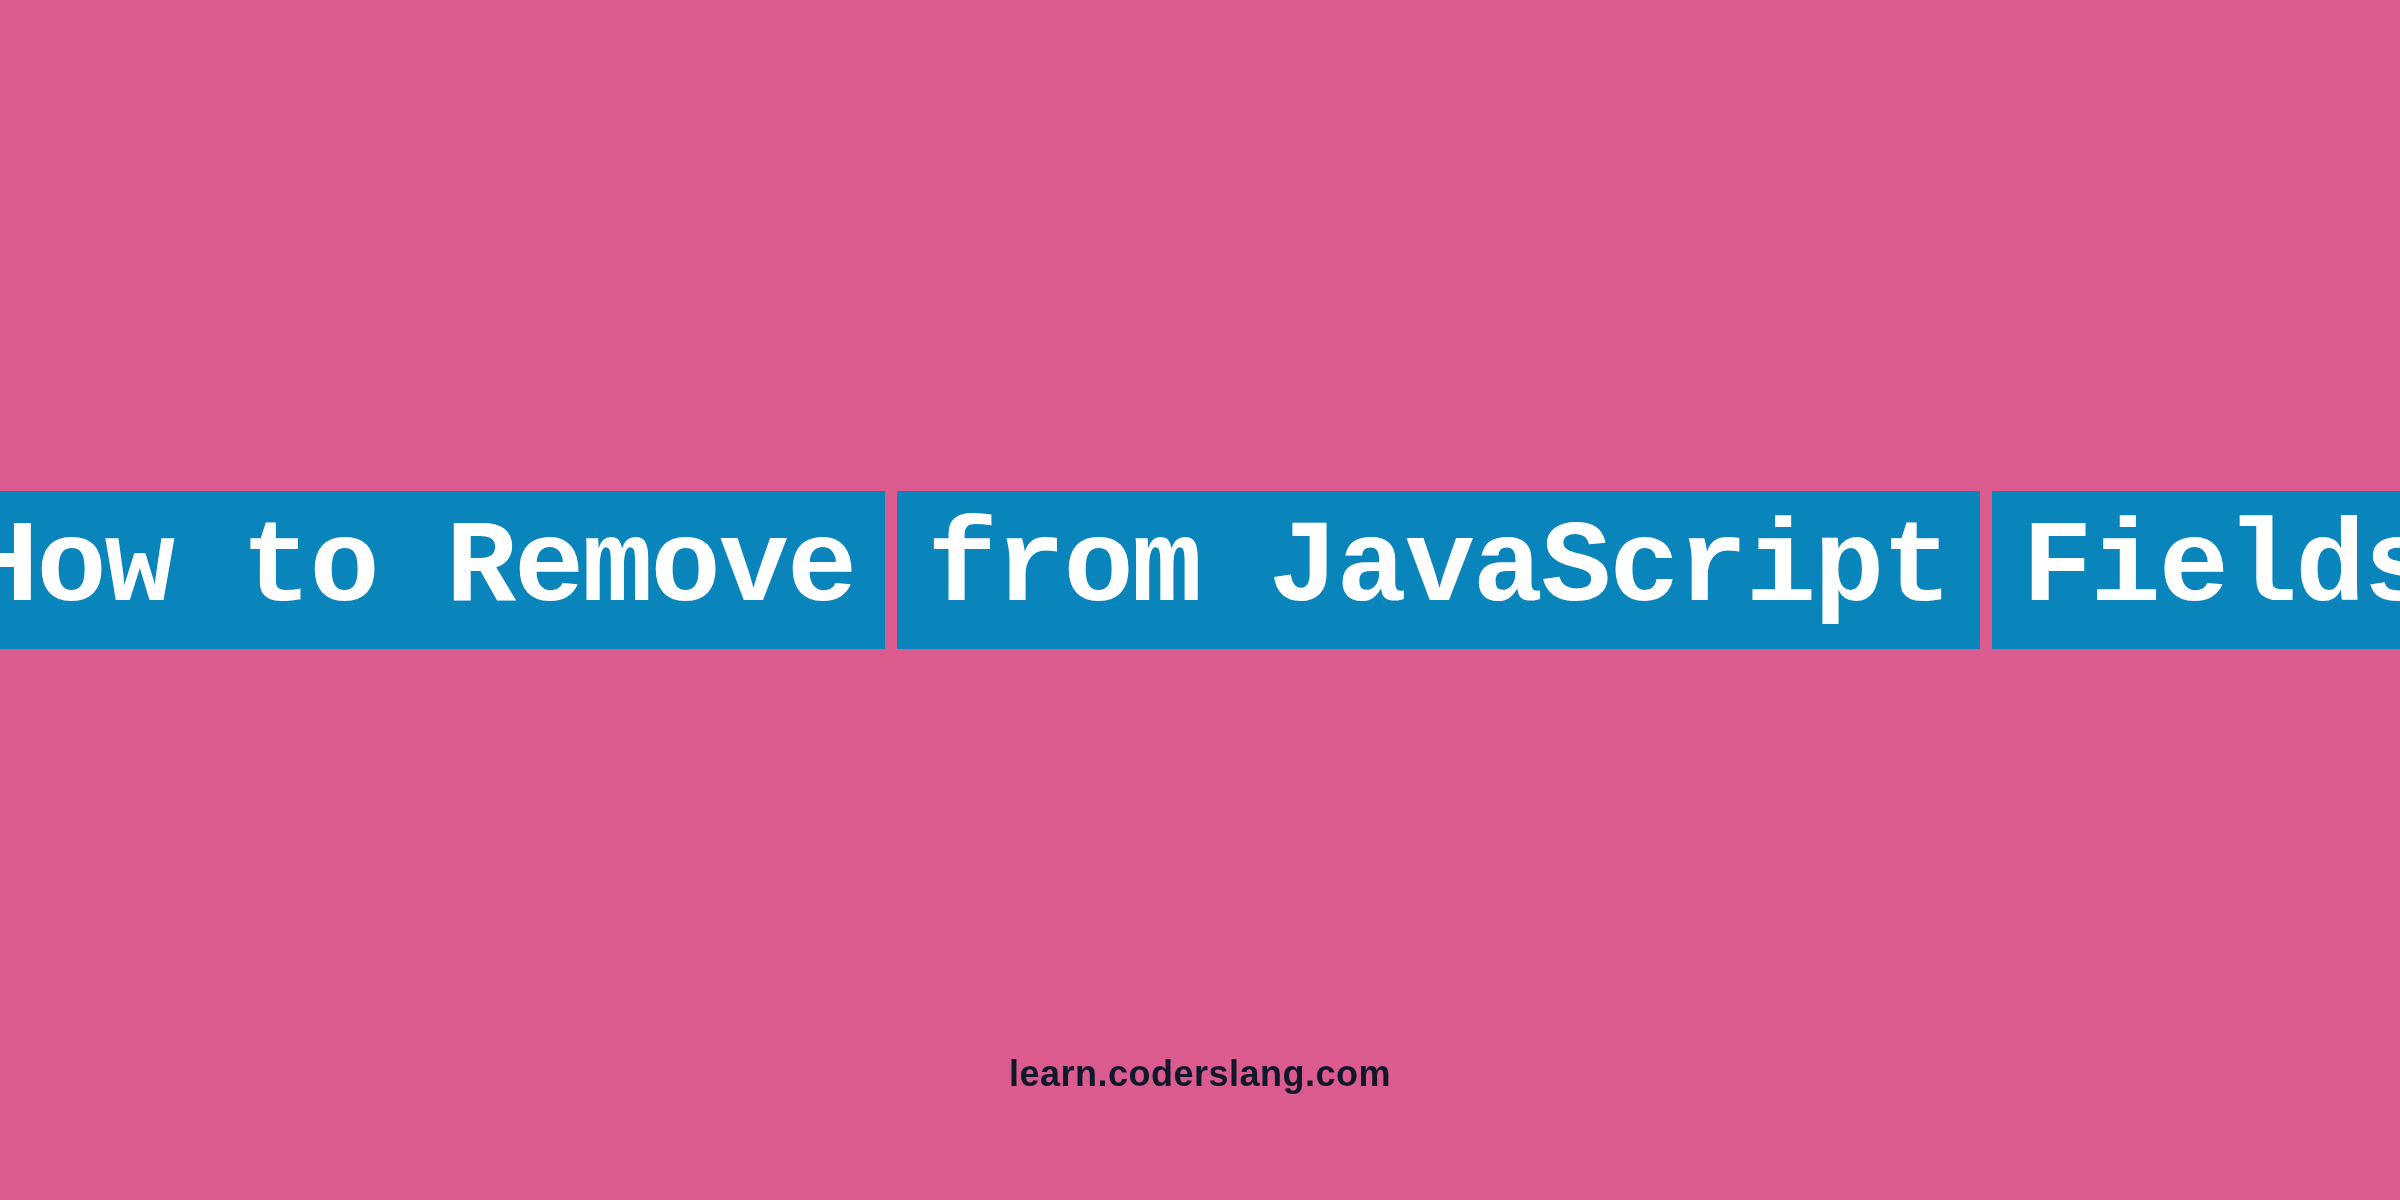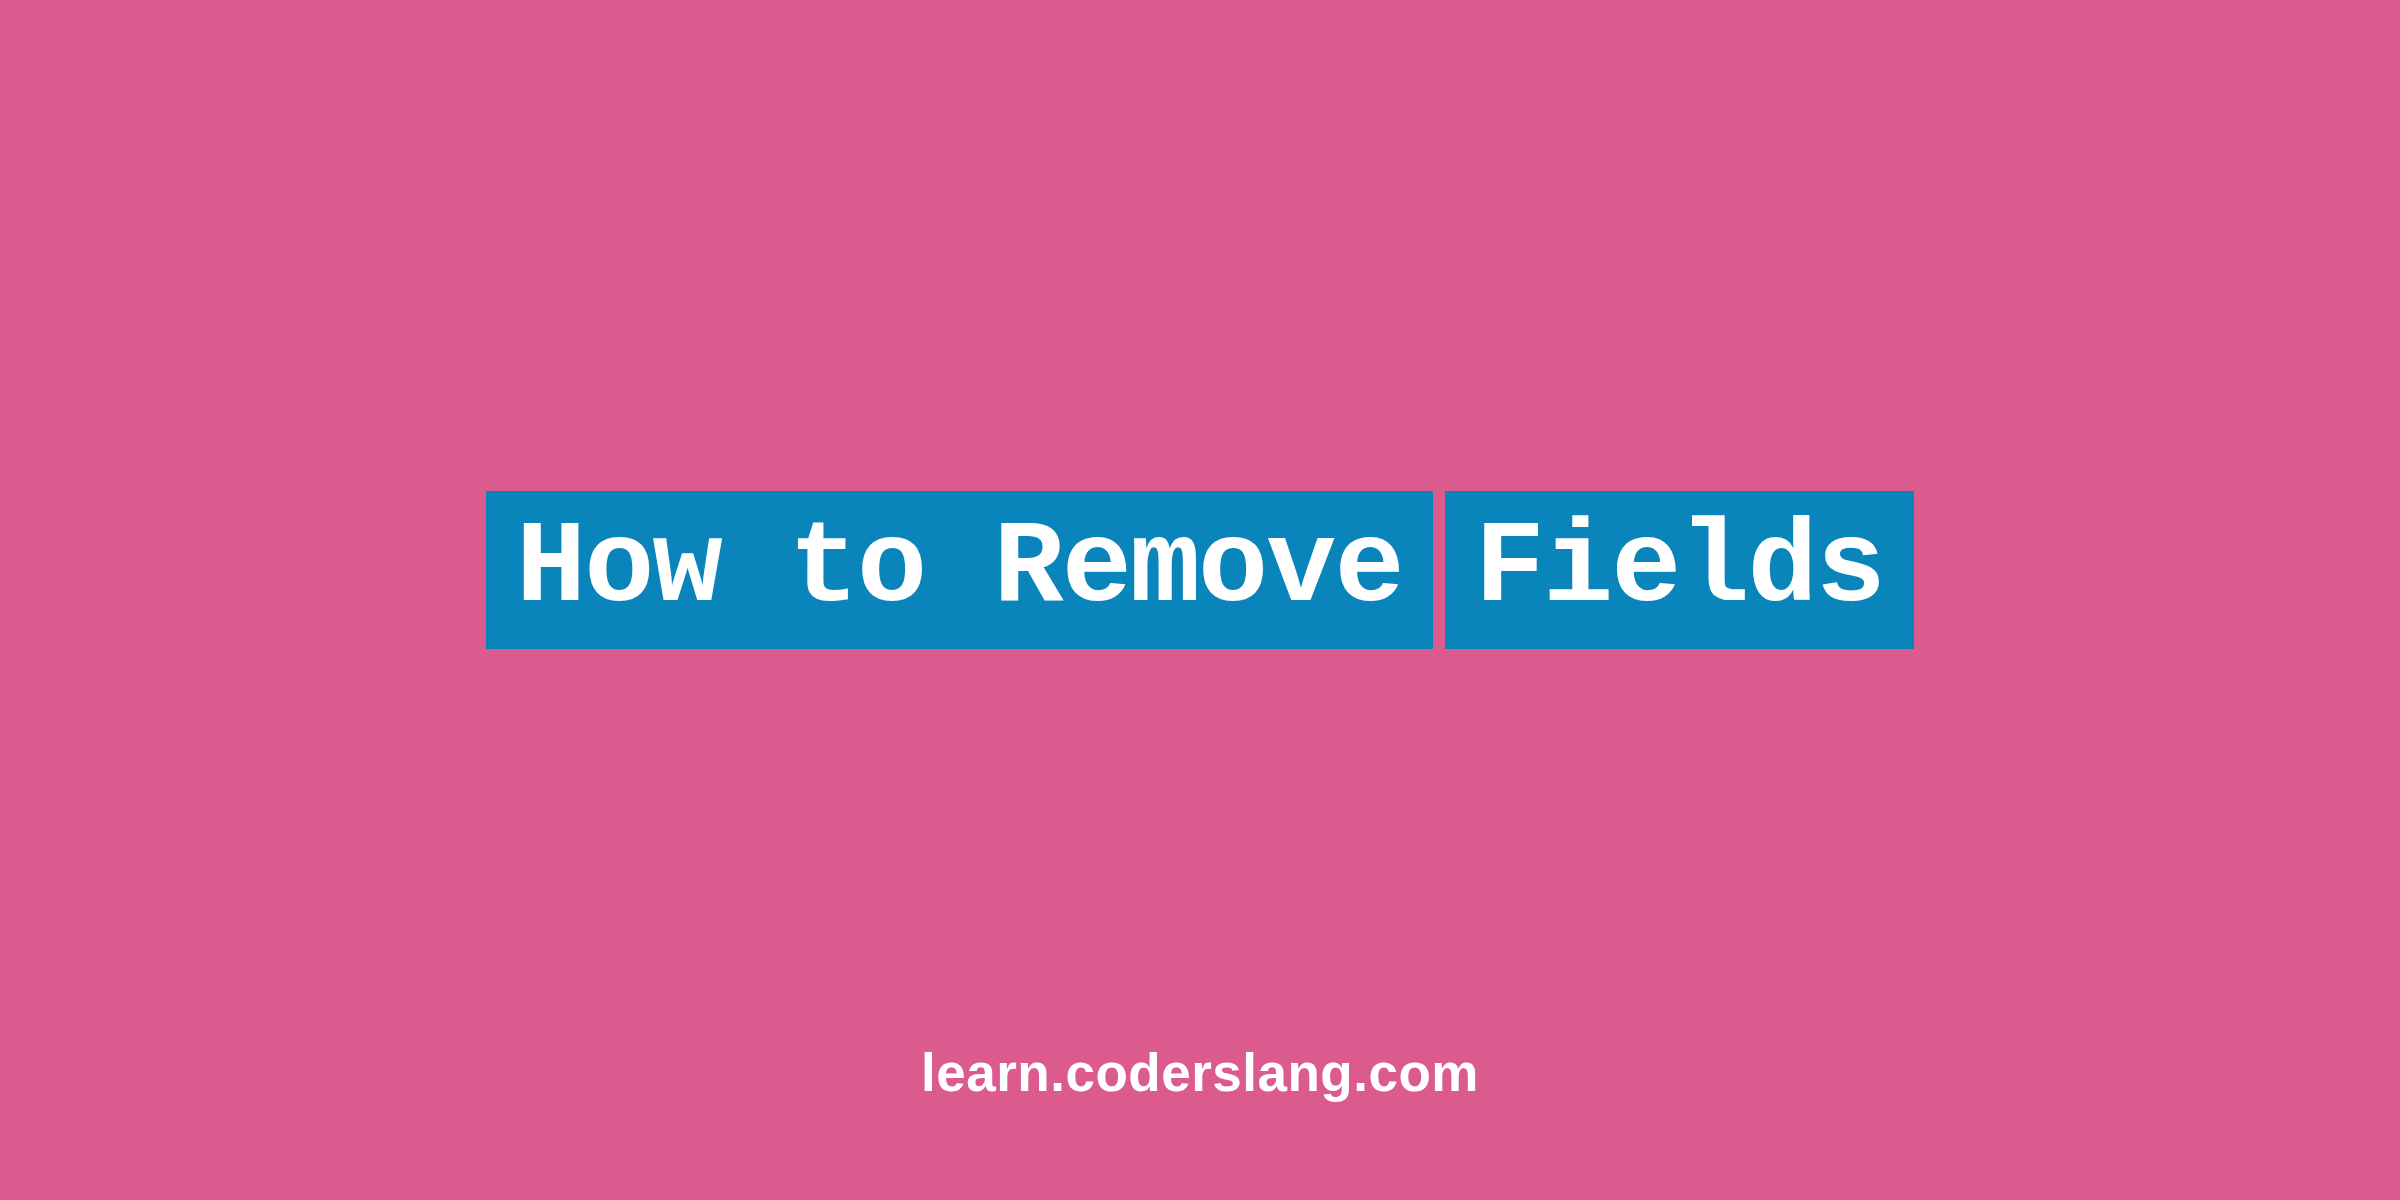--- a/index.html
+++ b/index.html
@@ -33,29 +33,30 @@
       font-size: 117px;
       font-weight: 600;
       line-height: 1.35;
       padding: 0 30px;
       white-space: nowrap;
       letter-spacing: -2px;
     }
     
     .footer-url {
       position: absolute;
-      bottom: 97px;
-      color: #ffffff;
+      bottom: 105px;
+      color: #0f172a;
       font-family: -apple-system, BlinkMacSystemFont, 'Segoe UI', Helvetica, Arial, sans-serif;
-      font-size: 53px;
+      font-size: 36px;
       font-weight: 700;
       letter-spacing: 0.5px;
     }
   </style>
 </head>
 <body>
 
 <div class="title-container">
   <div class="title-line">How to Remove</div>
+  <div class="title-line">from JavaScript</div>
   <div class="title-line">Fields</div>
 </div>
 
 <div class="footer-url">learn.coderslang.com</div>
 
 </body></html>

